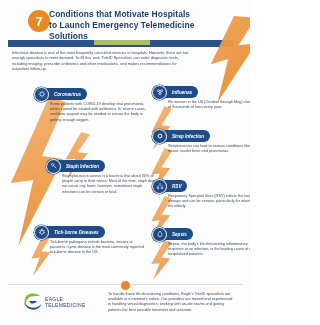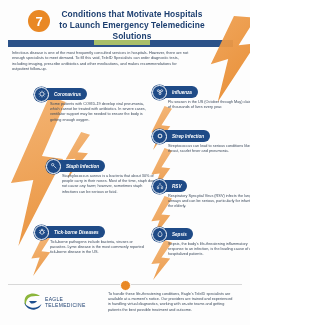--- a/index.html
+++ b/index.html
@@ -13,24 +13,23 @@
   .page{position:relative;width:250px;height:325px;background:#fdfdfd;overflow:hidden;}
 
   
   .header{position:relative;height:38px;padding-top:6px;box-sizing:border-box;}
   .num-circle{
     position:absolute;left:28px;top:10px;width:22px;height:22px;border-radius:50%;
     background:#e98824;color:#fff;font-size:13px;font-weight:bold;
     display:flex;align-items:center;justify-content:center;
   }
   .title{
-    position:absolute;left:57px;top:9px;width:150px;
+    position:absolute;left:49px;top:9px;width:150px;
     color:#1d3f70;font-size:8.4px;font-weight:bold;line-height:11px;
     letter-spacing:.1px;
-    text-align:center;
   }
   .title .l2{color:#1d3f70;}
 
   
   .divider{position:absolute;left:8px;top:40px;width:225px;height:5px;display:flex;}
   .divider .seg{height:100%;}
   .seg-blue1{background:#2c5289;width:38%;}
   .seg-green{background:#a9bf6a;width:25%;}
   .seg-blue2{background:#2c5289;width:37%;}
   .divider-line{position:absolute;left:8px;top:45px;width:225px;height:1.5px;background:#2c5289;}

